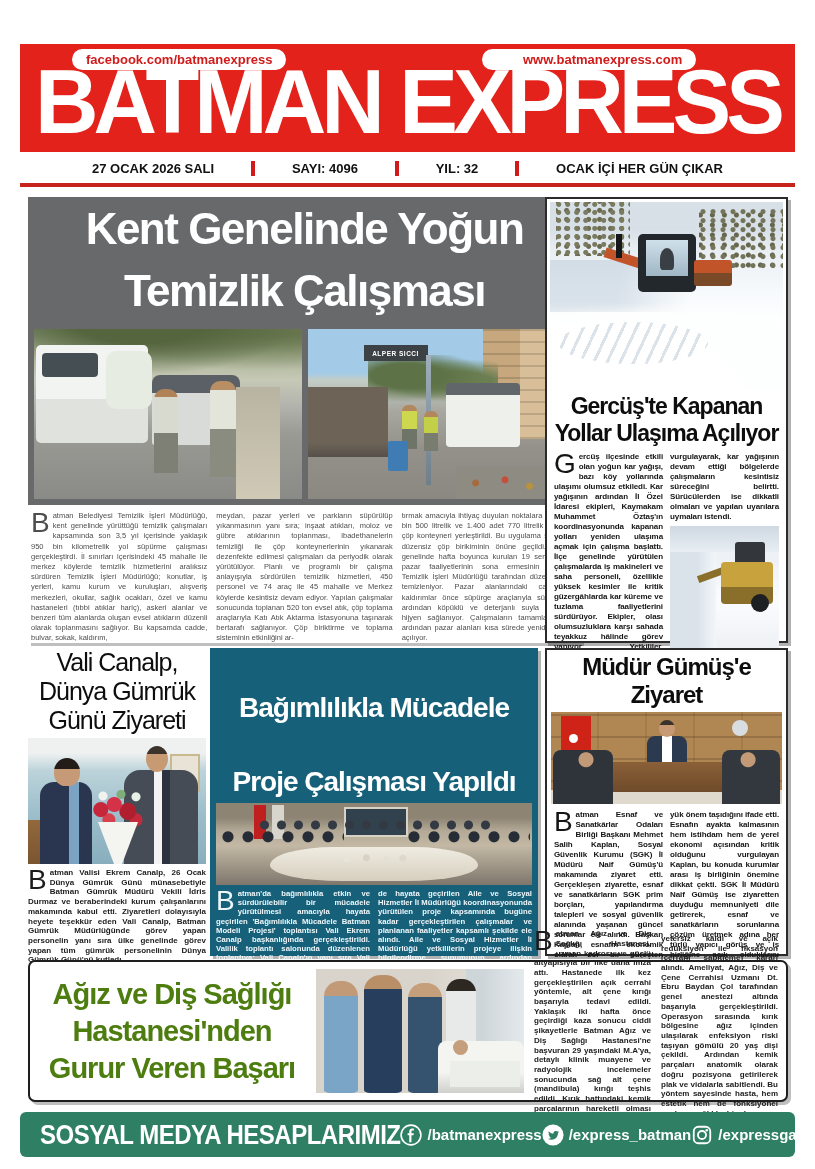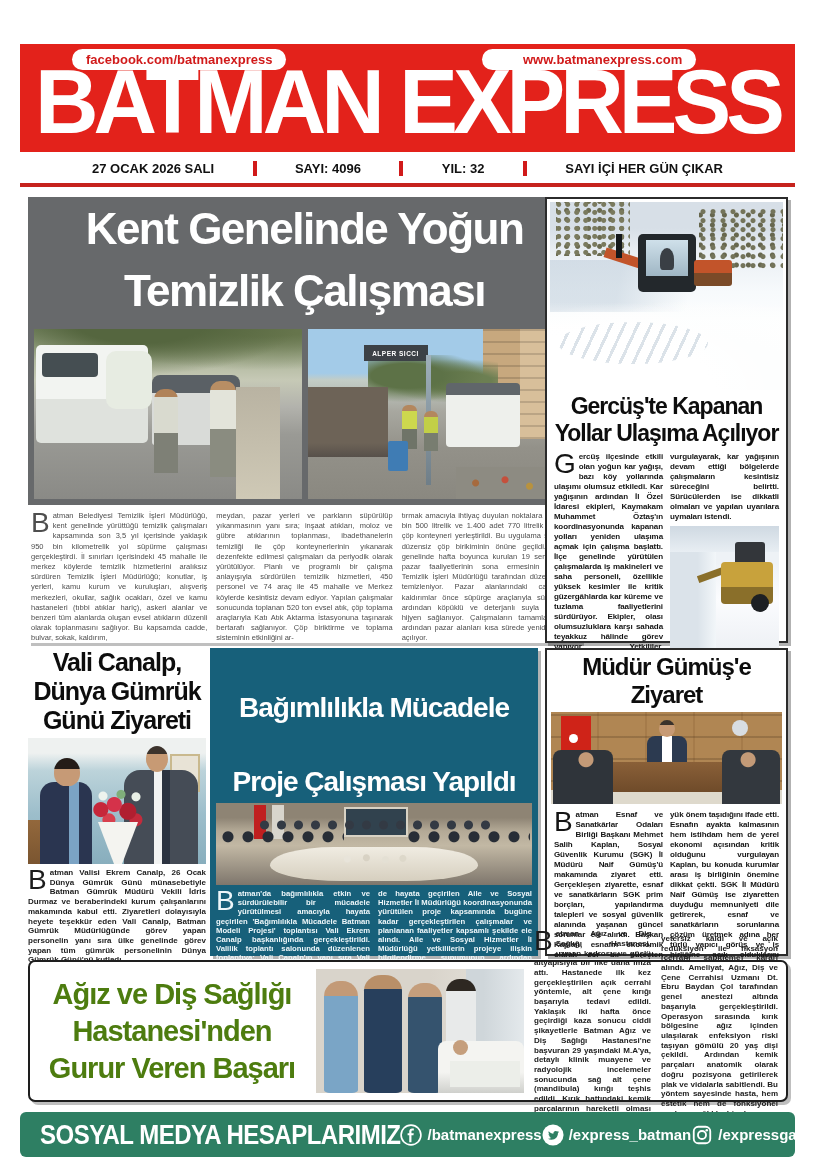--- a/index.html
+++ b/index.html
@@ -46,21 +46,21 @@
   .photoSnow{position:relative;overflow:hidden;margin:3px;height:188px;
              background:linear-gradient(180deg,#d7dfe7 0 14%,#e9eef3 26%,#f7fafc 48%,#ffffff 70%,#f0f4f8 100%);}
   .gercus-head .line{color:#0d0d0d;font-weight:700;font-size:23px;line-height:27px;text-align:center;letter-spacing:-1px;}
   .gercus-cols{display:flex;gap:7px;padding:5px 7px 0 7px;}
   .gercus-cols>div{flex:1;}
   .photoSnow2{position:relative;overflow:hidden;height:122px;margin-top:4px;
               background:linear-gradient(180deg,#eef2f6 0 30%,#fbfcfe 60%,#eef1f5 100%);}
 
   
   .art-vali{position:absolute;left:28px;top:648px;width:178px;height:306px;}
-  .vali-head .line{color:#0d0d0d;font-weight:700;font-size:25px;line-height:29px;text-align:center;letter-spacing:-1px;}
+  .vali-head .line{color:#0d0d0d;font-weight:400;font-size:25px;line-height:29px;text-align:center;letter-spacing:-1px;}
   .photoFlower{position:relative;overflow:hidden;height:126px;margin-top:3px;
                background:linear-gradient(180deg,#eef1f0 0 12%,#bcd3da 26%,#9dbecb 60%,#88aebd 100%);}
   .vali-body{margin-top:4px;}
 
   
   .art-teal{position:absolute;left:210px;top:648px;width:328px;height:308px;background:#17607a;
             box-sizing:border-box;padding:4px 6px;box-shadow:3px 3px 0 rgba(0,0,0,.3);}
   .teal-head .line{color:#fff;font-weight:700;font-size:28px;line-height:36px;text-align:center;letter-spacing:-1px;margin-top:38px;}
   .photoMeet{position:relative;overflow:hidden;height:82px;margin:3px 0 4px 0;
              background:linear-gradient(180deg,#8e8474 0 18%,#b3a996 34%,#c2b8a4 52%,#7e766c 100%);}
@@ -107,21 +107,21 @@
     <div class="pill pill-web">www.batmanexpress.com</div>
     <div class="mast-title">BATMAN EXPRESS</div>
   </div>
   <div class="datebar">
     <span>27  OCAK  2026  SALI</span>
     <span class="d-sep"></span>
     <span>SAYI: 4096</span>
     <span class="d-sep"></span>
     <span>YIL: 32</span>
     <span class="d-sep"></span>
-    <span>SAYI İÇİ HER GÜN ÇIKAR</span>
+    <span>OCAK İÇİ HER GÜN ÇIKAR</span>
   </div>
   <div class="redrule"></div>
 
   <section class="art-main">
     <div class="main-head">
       <div class="line">Kent Genelinde Yoğun</div>
       <div class="line">Temizlik Çalışması</div>
     </div>
     <div class="main-photos">
       <div class="photo photoA">

